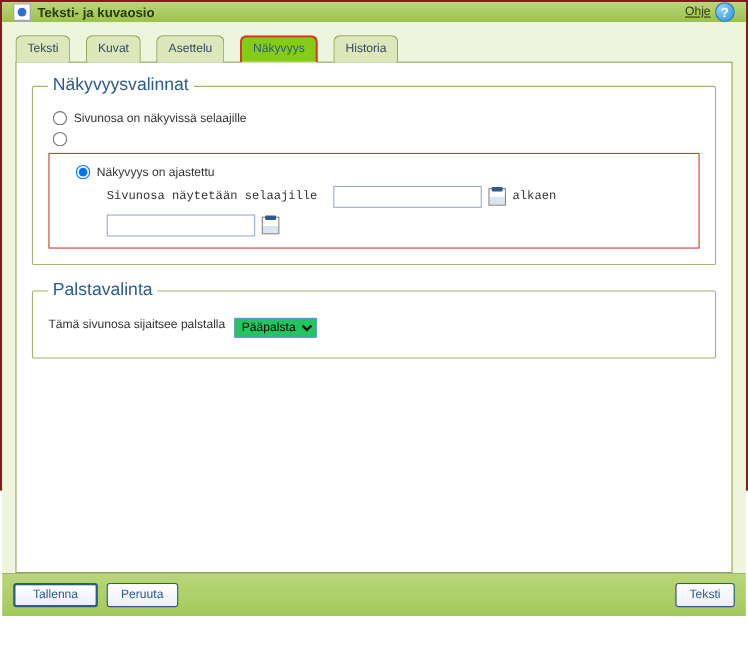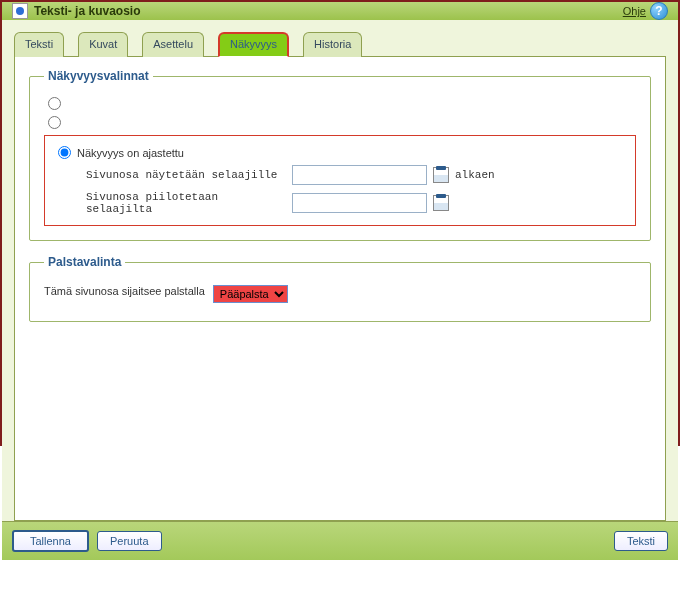--- a/index.html
+++ b/index.html
@@ -103,35 +103,35 @@
     padding: 12px 14px;
   }
   fieldset {
     border: 1px solid #9fb66b;
     border-radius: 2px;
     padding: 10px 14px 14px 14px;
     margin: 0 0 14px 0;
   }
   legend {
     color: #2d5b8c;
-    font-weight: bold;
-    font-size: 12px;
+    font-weight: normal;
+    font-size: 16px;
     padding: 0 4px;
   }
   .radio-row {
     display: flex;
     align-items: center;
     gap: 6px;
     margin: 4px 0 6px 4px;
     color: #333;
   }
   .radio-row input[type=radio] { margin: 0; }
   .scheduled-box {
     border: 1px solid #d43a2a;
-    padding: 6px 8px 10px 13px;
+    padding: 6px 8px 10px 24px;
     margin: 6px 0 0 0;
   }
   .date-row {
     display: flex;
     align-items: center;
     margin: 6px 0 0 28px;
     gap: 6px;
     color: #333;
     font-family: Liberation Mono, monospace;
   }
@@ -156,30 +156,29 @@
     content: "";
     position: absolute;
     top: -2px; left: 2px; right: 2px;
     height: 4px;
     background: #2d5b8c;
     border-radius: 1px;
   }
   .column-select {
     font: inherit;
     border: 1px solid #6a8fcf;
-    background: #ef4444;
+    background: #22c55e;
     padding: 1px 2px;
     margin-left: 4px;
   }
   .footer {
     background: linear-gradient(#b9d67a, #a3c95a);
     border-top: 1px solid #8fa050;
     padding: 8px 10px;
     display: flex;
-    align-items: center;
     gap: 8px;
   }
   .footer .spacer { flex: 1; }
   .btn {
     background: linear-gradient(#fff, #eef);
     border: 1px solid #2d5b8c;
     border-radius: 3px;
     padding: 3px 12px;
     font: inherit;
     color: #2d5b8c;
@@ -213,41 +212,41 @@
       <div class="tab">Historia</div>
     </div>
 
     <div class="panel">
 
       <fieldset>
         <legend>Näkyvyysvalinnat</legend>
 
         <label class="radio-row">
           <input type="radio" name="vis" style="">
+          <span>Sivunosa on näkyvissä selaajille</span>
         </label>
 
         <label class="radio-row">
           <input type="radio" name="vis" style="">
         </label>
 
         <div class="scheduled-box">
           <label class="radio-row" style="margin-left:0;">
             <input type="radio" name="vis" checked="" style="">
             <span>Näkyvyys on ajastettu</span>
           </label>
 
           <div class="date-row">
             <span class="date-label">Sivunosa näytetään selaajille</span>
             <input class="date-input" type="text" value="" style="">
             <div class="cal-icon"></div>
             <span>alkaen</span>
           </div>
 
           <div class="date-row">
-            <span class="date-label">Sivunosa piilotetaan selaajilta</span>
             <input class="date-input" type="text" value="" style="">
             <div class="cal-icon"></div>
           </div>
         </div>
       </fieldset>
 
       <fieldset>
         <legend>Palstavalinta</legend>
         <div class="col-text" style="display:flex;gap:4px;margin:6px 0 4px 0;">
           <span>Tämä sivunosa sijaitsee palstalla</span>

